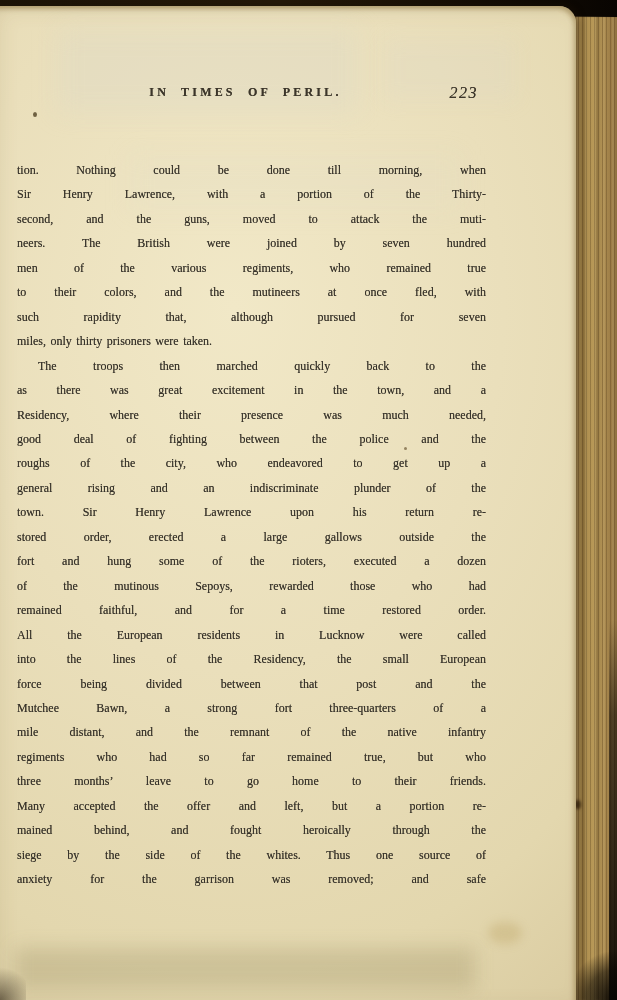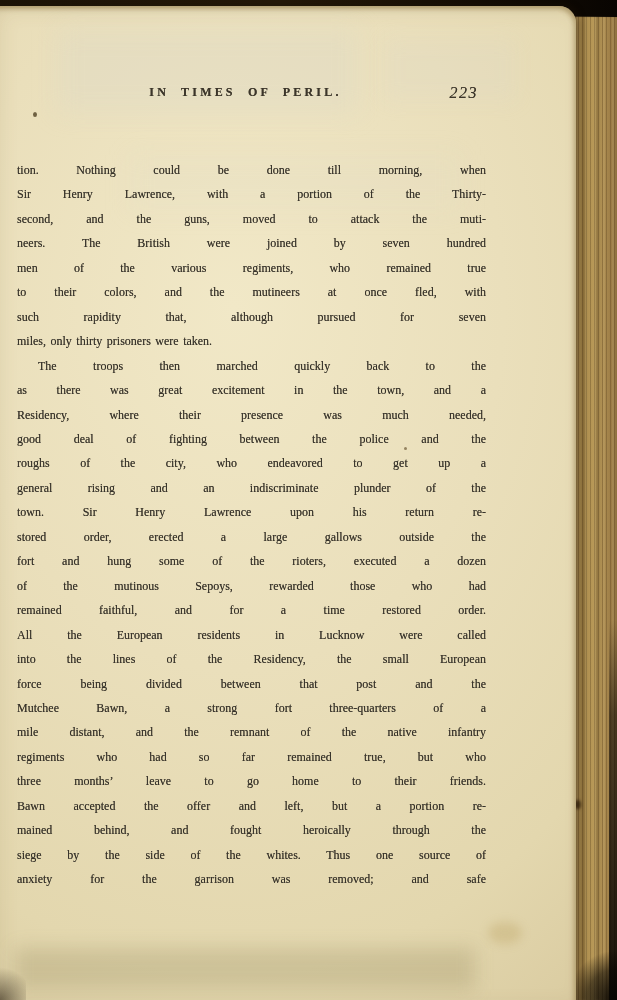--- a/index.html
+++ b/index.html
@@ -172,19 +172,19 @@
       <div class="line">fort and hung some of the rioters, executed a dozen</div>
       <div class="line">of the mutinous Sepoys, rewarded those who had</div>
       <div class="line">remained faithful, and for a time restored order.</div>
       <div class="line">All the European residents in Lucknow were called</div>
       <div class="line">into the lines of the Residency, the small European</div>
       <div class="line">force being divided between that post and the</div>
       <div class="line">Mutchee Bawn, a strong fort three-quarters of a</div>
       <div class="line">mile distant, and the remnant of the native infantry</div>
       <div class="line">regiments who had so far remained true, but who</div>
       <div class="line">three months’ leave to go home to their friends.</div>
-      <div class="line">Bawn accepted the offer and left, but a portion re-</div>
+      <div class="line">Many accepted the offer and left, but a portion re-</div>
       <div class="line">mained behind, and fought heroically through the</div>
       <div class="line">siege by the side of the whites.  Thus one source of</div>
       <div class="line">anxiety for the garrison was removed; and safe</div>
     </div>
 
 </div>
 
 </body></html>

